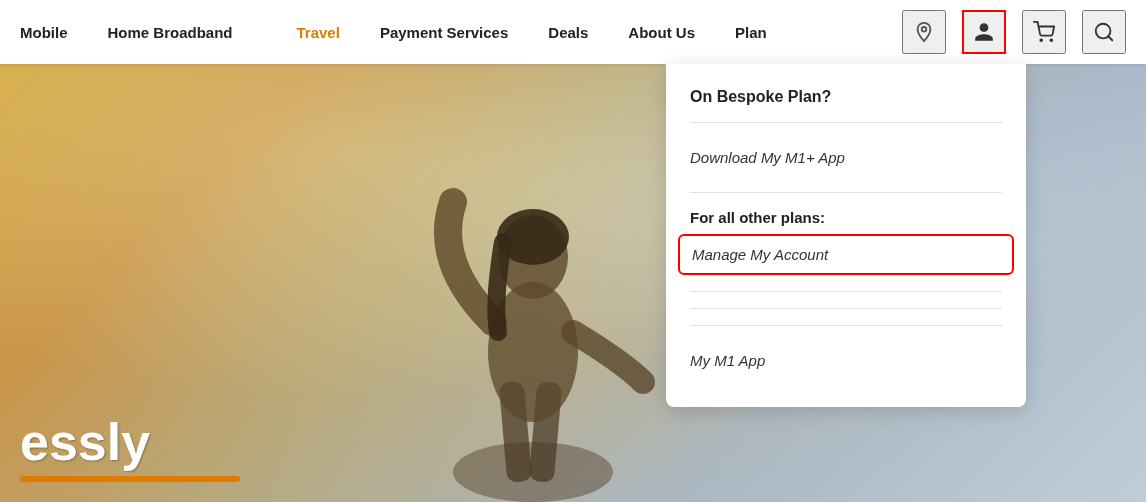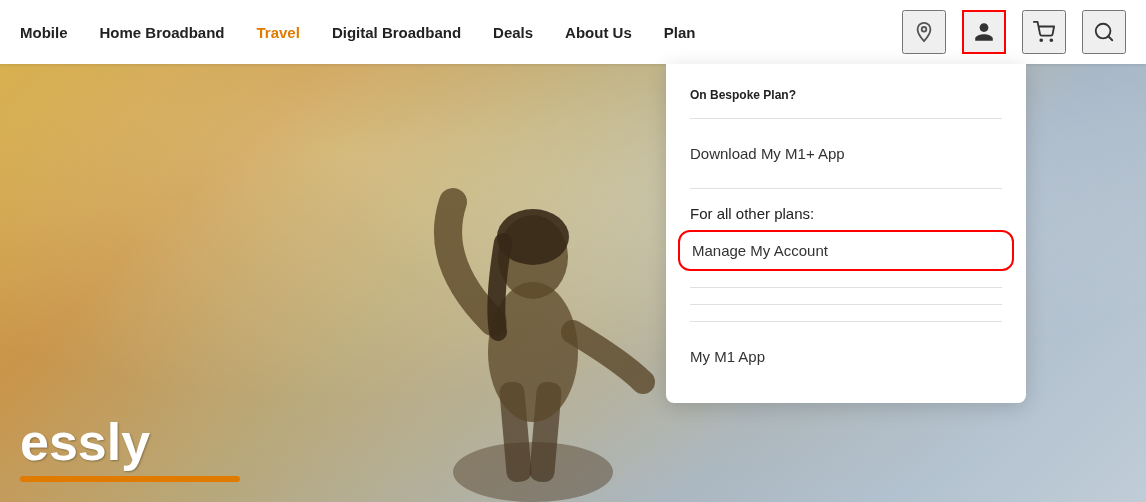--- a/index.html
+++ b/index.html
@@ -13,33 +13,34 @@
       background: #fff;
       display: flex;
       align-items: center;
       padding: 0 20px;
       z-index: 100;
       box-shadow: 0 1px 3px rgba(0,0,0,0.1);
     }
     .nav-items {
       display: flex;
       align-items: flex-start;
-      gap: 32px;
+      gap: 40px;
       flex: 1;
     }
     .nav-item {
       font-size: 15px;
       font-weight: 600;
       color: #222;
       cursor: pointer;
       text-decoration: none;
       white-space: nowrap;
     }
     .nav-item.active {
       color: #e07b00;
+      margin-left: 24px;
     }
     .header-icons {
       display: flex;
       align-items: center;
       gap: 16px;
     }
     .header-icon-btn {
       width: 44px;
       height: 44px;
       display: flex;
@@ -88,47 +89,48 @@
       top: 64px;
       right: 120px;
       width: 360px;
       background: #fff;
       border-radius: 0 0 8px 8px;
       box-shadow: 0 4px 20px rgba(0,0,0,0.15);
       z-index: 200;
       padding: 24px 24px 28px 24px;
     }
     .dropdown-section-title {
-      font-size: 12px;
+      font-size: 16px;
       font-weight: 700;
       color: #222;
       margin-bottom: 12px;
     }
     .dropdown-divider {
       border: none;
       border-top: 1px solid #e0e0e0;
       margin: 16px 0;
     }
     .dropdown-link {
       display: block;
       font-size: 15px;
       color: #333;
       padding: 10px 0;
       cursor: pointer;
       text-decoration: none;
+      font-style: italic;
     }
     .dropdown-link.highlighted {
       border: 2px solid red;
       padding: 10px 12px;
       margin: 0 -12px;
-      border-radius: 12px;
+      border-radius: 6px;
     }
     .dropdown-sub-title {
       font-size: 15px;
-      font-weight: 400;
+      font-weight: 700;
       color: #222;
       margin-bottom: 8px;
     }
 
     
     .person-area {
       position: absolute;
       bottom: 0;
       left: 50%;
       transform: translateX(-60%);
@@ -149,21 +151,21 @@
     }
   </style>
 </head>
 <body>
 
 <header class="header">
   <nav class="nav-items">
     <a class="nav-item">Mobile</a>
     <a class="nav-item">Home Broadband</a>
     <a class="nav-item active">Travel</a>
-    <a class="nav-item">Digital Broadband</a>
+    <a class="nav-item">Payment Services</a>
     <a class="nav-item">Deals</a>
     <a class="nav-item">About Us</a>
     <a class="nav-item">Plan</a>
   </nav>
   <div class="header-icons">
     <button class="header-icon-btn">
       <svg width="22" height="22" viewBox="0 0 24 24" fill="none" stroke="#555" stroke-width="2" stroke-linecap="round" stroke-linejoin="round">
         <path d="M12 2C8.13 2 5 5.13 5 9c0 5.25 7 13 7 13s7-7.75 7-13c0-3.87-3.13-7-7-7z"></path>
         <circle cx="12" cy="9" r="2.5"></circle>
       </svg>

